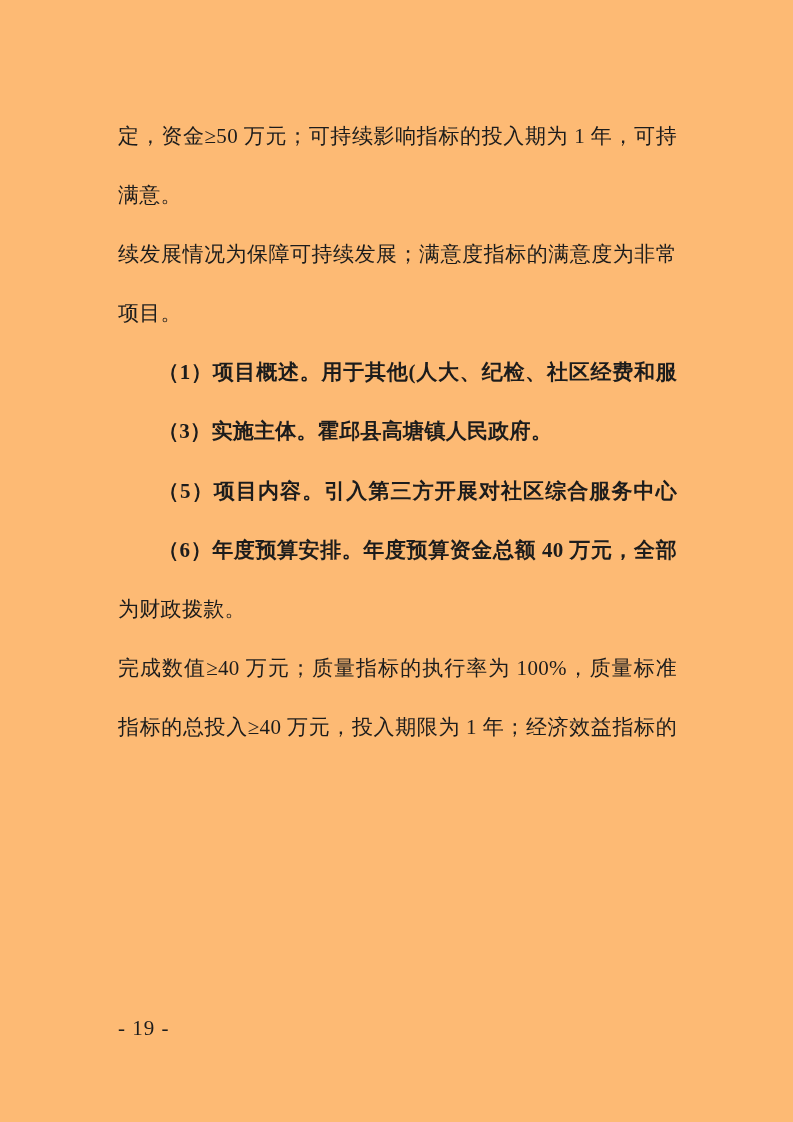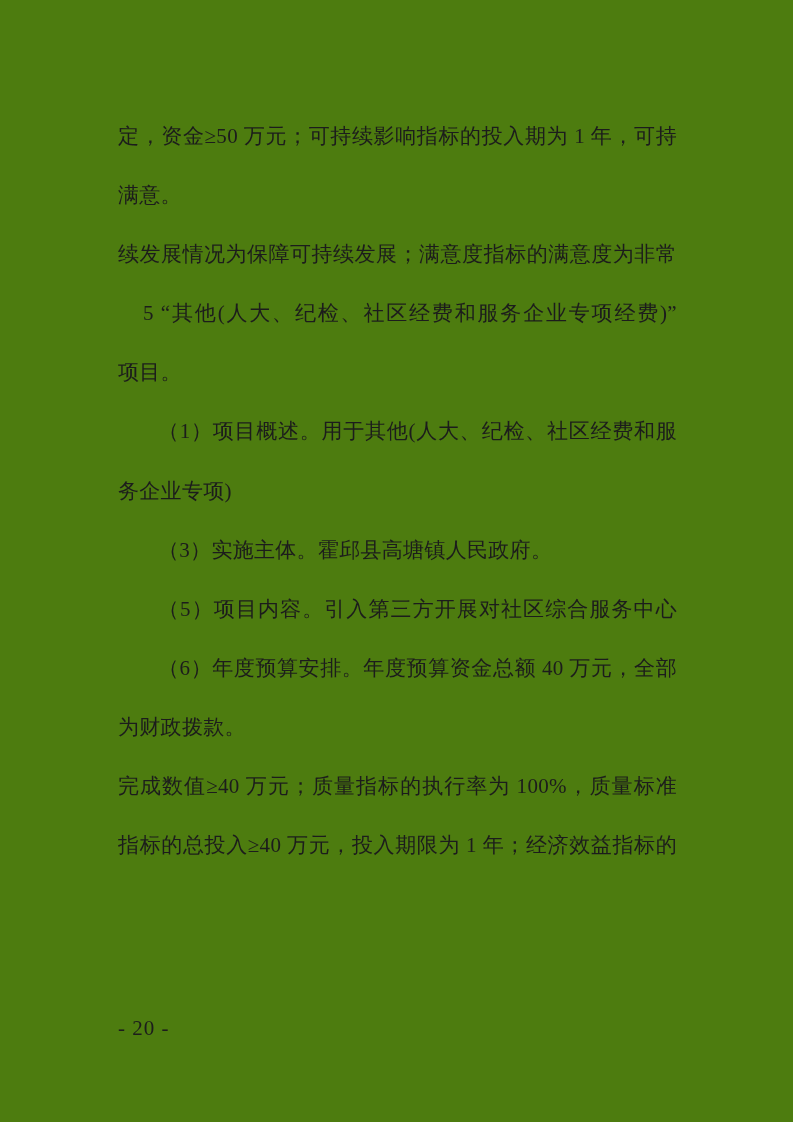--- a/index.html
+++ b/index.html
@@ -10,21 +10,21 @@
   body {
     width: 793px;
     height: 1122px;
     position: relative;
     font-family: "Liberation Serif", "DejaVu Serif", serif;
     color: #1c1c1c;
   }
   .page {
     position: absolute;
     inset: 0;
-    background: #4d7c0f;
+    background: #fdba74;
     overflow: hidden;
   }
   .content {
     position: absolute;
     left: 118px;
     top: 96px;
     width: 559px;
   }
   .line {
     font-size: 21px;
@@ -36,45 +36,43 @@
   }
   
   .j {
     text-align: justify;
     text-align-last: justify;
     text-justify: inter-character;
   }
   
   .i1 { text-indent: 25px; }
   
-  .i2 { text-indent: 40px; }
+  .i2 { text-indent: 40px; font-weight: bold; }
   .page-number {
     position: absolute;
     left: 118px;
     top: 1014px;
     font-size: 21px;
     line-height: 28px;
     letter-spacing: 1px;
     color: #1c1c1c;
   }
 </style>
 </head>
 <body>
 
 <div class="page">
   <div class="content">
     <p class="line j">定，资金≥50 万元；可持续影响指标的投入期为 1 年，可持</p>
     <p class="line">满意。</p>
     <p class="line j">续发展情况为保障可持续发展；满意度指标的满意度为非常</p>
-    <p class="line j i1">5 “其他(人大、纪检、社区经费和服务企业专项经费)”</p>
     <p class="line">项目。</p>
     <p class="line j i2">（1）项目概述。用于其他(人大、纪检、社区经费和服</p>
-    <p class="line">务企业专项)</p>
     <p class="line i2">（3）实施主体。霍邱县高塘镇人民政府。</p>
     <p class="line j i2">（5）项目内容。引入第三方开展对社区综合服务中心</p>
     <p class="line j i2">（6）年度预算安排。年度预算资金总额 40 万元，全部</p>
     <p class="line">为财政拨款。</p>
     <p class="line j">完成数值≥40 万元；质量指标的执行率为 100%，质量标准</p>
     <p class="line j">指标的总投入≥40 万元，投入期限为 1 年；经济效益指标的</p>
 
   </div>
-  <div class="page-number">- 20 -</div>
+  <div class="page-number">- 19 -</div>
 </div>
 
 </body></html>

